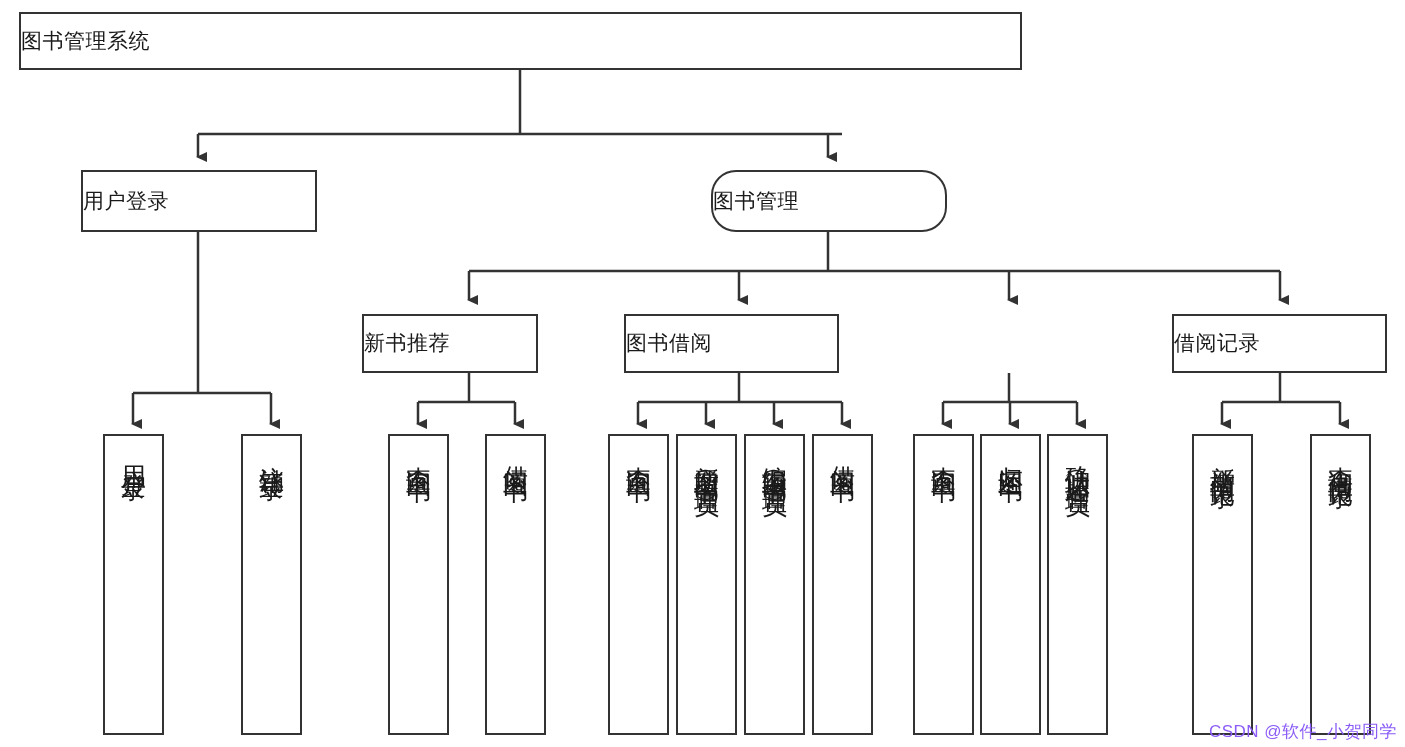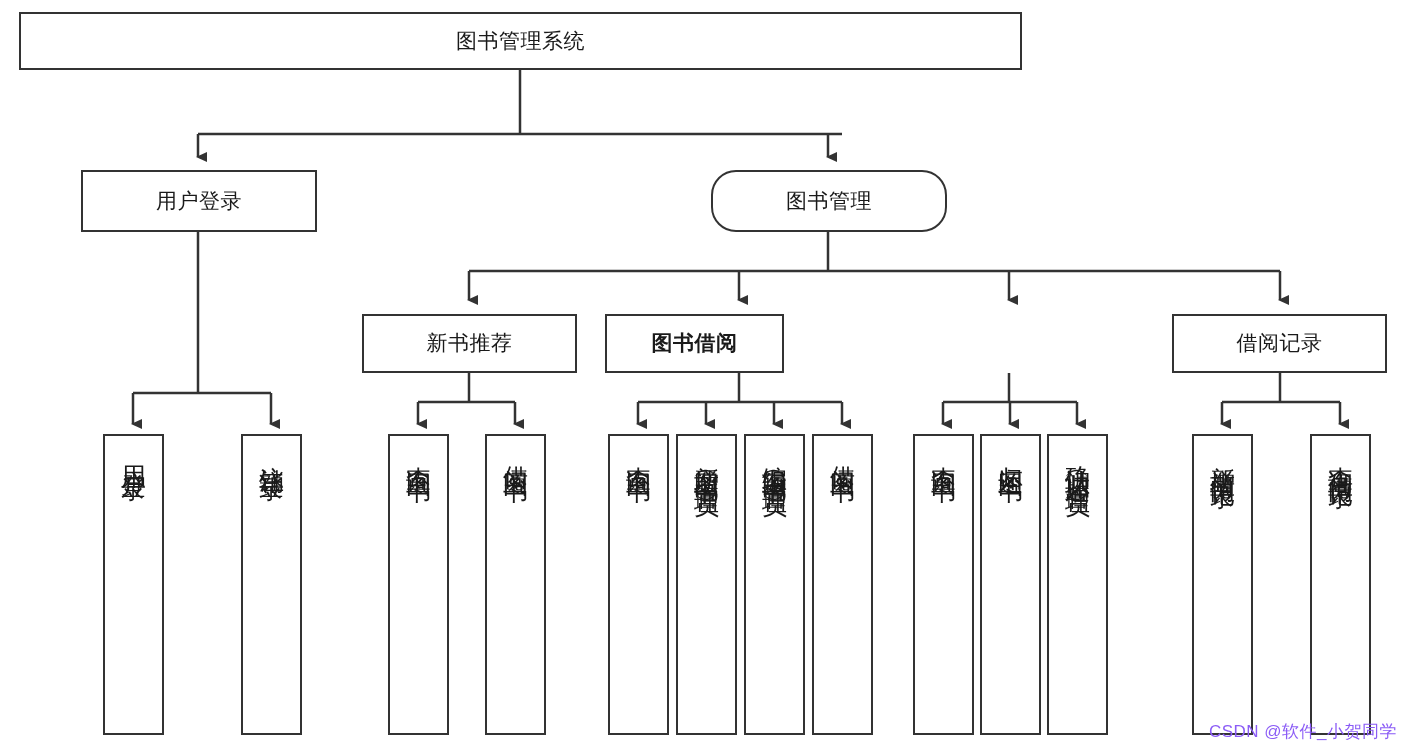--- a/index.html
+++ b/index.html
@@ -11,21 +11,20 @@
     background:#ffffff;
     overflow:hidden;
   }
   .node{
     position:absolute;
     box-sizing:border-box;
     border:2.5px solid #333333;
     background:#ffffff;
     display:flex;
     align-items:center;
-    justify-content:center;
     color:#1a1a1a;
   }
   .node .lbl{
     display:block;
     text-align:center;
     line-height:1.18;
     letter-spacing:0.5px;
     white-space:pre-wrap;
   }
   
@@ -125,24 +124,24 @@
     <span class="lbl">图书管理系统</span>
   </div>
 
   <div class="node h" style="left:81px;top:170px;width:236px;height:62px;">
     <span class="lbl">用户登录</span>
   </div>
   <div class="node h" style="left:711px;top:170px;width:236px;height:62px;border-radius:25px;">
     <span class="lbl">图书管理</span>
   </div>
 
-  <div class="node h" style="left:362px;top:314px;width:215px;height:59px;">
+  <div class="node h" style="left:362px;top:314px;width:176px;height:59px;">
     <span class="lbl">新书推荐</span>
   </div>
-  <div class="node h" style="left:605px;top:314px;width:179px;height:59px;font-weight:bold;">
+  <div class="node h" style="left:624px;top:314px;width:215px;height:59px;">
     <span class="lbl">图书借阅</span>
   </div>
   <div class="node h" style="left:1172px;top:314px;width:215px;height:59px;">
     <span class="lbl">借阅记录</span>
   </div>
 
   <div class="node v" style="left:103px;top:434px;width:61px;height:301px;">
     <span class="lbl">用户登录</span>
   </div>
   <div class="node v" style="left:241px;top:434px;width:61px;height:301px;">

